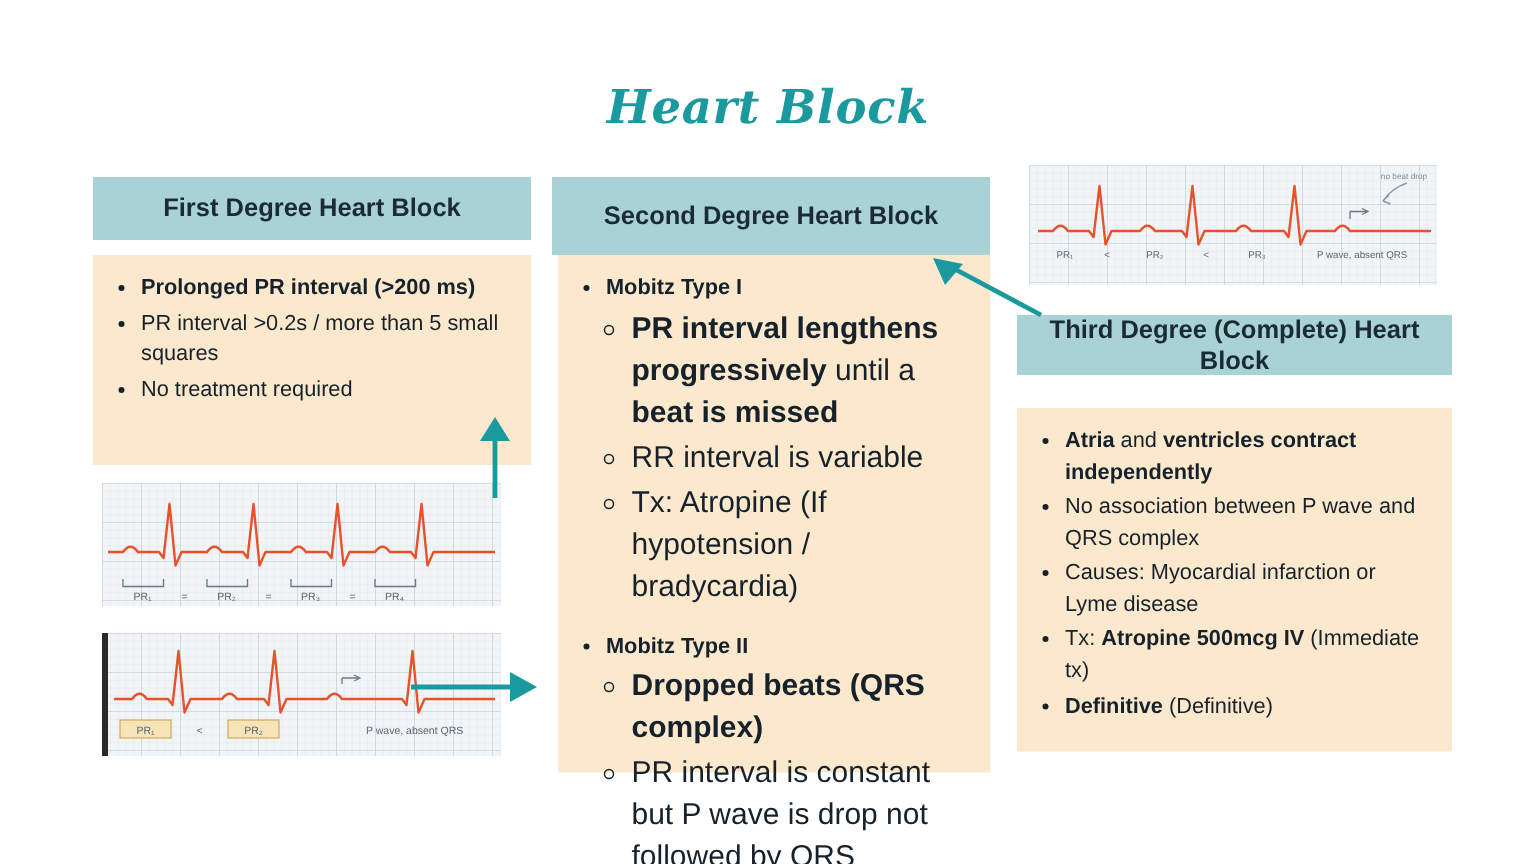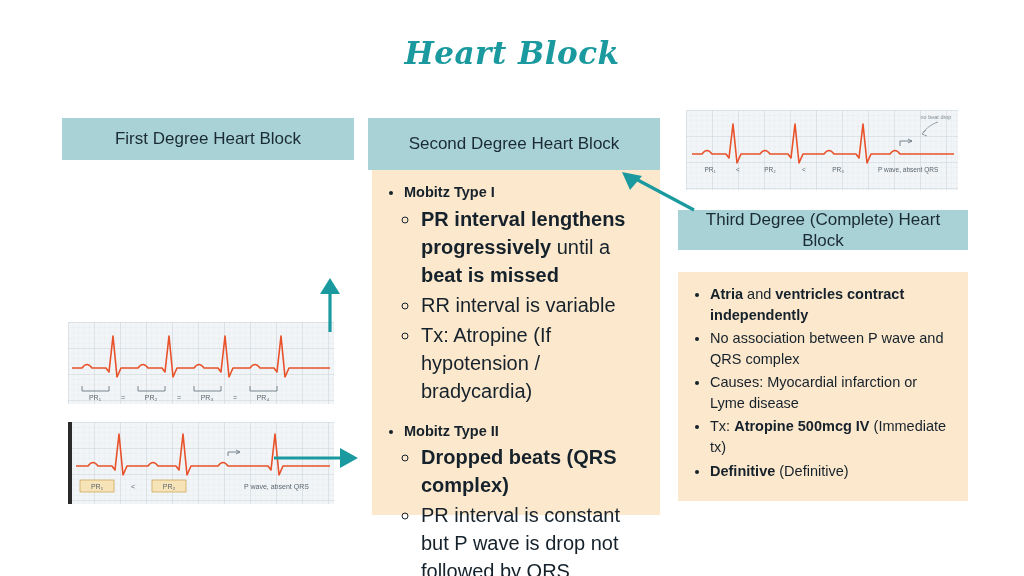--- a/index.html
+++ b/index.html
@@ -12,36 +12,36 @@
   }
   #page {
     position: relative;
     width: 1024px; height: 576px;
     background: #ffffff;
   }
 
   
   .title {
     position: absolute;
-    top: 35px; left: 0; width: 1024px;
+    top: 54px; left: 0; width: 1024px;
     text-align: center;
     font-family: "DejaVu Serif", serif;
     font-style: italic;
     font-weight: bold;
     font-size: 31px;
     letter-spacing: 0.5px;
     color: #1a9a9e;
   }
 
   
   .hdr {
     position: absolute;
     background: #a8d2d6;
     color: #1b2b33;
-    font-weight: normal;
+    font-weight: bold;
     font-size: 17px;
     line-height: 1.25;
     display: flex;
     align-items: center;
     justify-content: center;
     text-align: center;
     padding: 8px 10px;
   }
   .body {
     position: absolute;
@@ -99,20 +99,27 @@
   .arrow { position: absolute; }
 </style>
 </head>
 <body>
 
 <div id="page">
 
   <div class="title">Heart Block</div>
 
   <div class="hdr" id="hdr1">First Degree Heart Block</div>
+  <div class="body" id="body1">
+    <ul class="lvl1">
+      <li><b>Prolonged PR interval (&gt;200 ms)</b></li>
+      <li>PR interval &gt;0.2s / more than 5 small squares</li>
+      <li>No treatment required</li>
+    </ul>
+  </div>
 
   <div class="ecg" id="ecg1">
     <svg width="266" height="82" viewBox="0 0 266 82">
       <defs>
         <pattern id="gridSm1" width="5.2" height="5.2" patternUnits="userSpaceOnUse">
           <path d="M 5.2 0 L 0 0 0 5.2" fill="none" stroke="#dfe4e8" stroke-width="0.6"></path>
         </pattern>
         <pattern id="gridLg1" width="26" height="26" patternUnits="userSpaceOnUse">
           <rect width="26" height="26" fill="url(#gridSm1)"></rect>
           <path d="M 26 0 L 0 0 0 26" fill="none" stroke="#cdd5da" stroke-width="1.1"></path>

